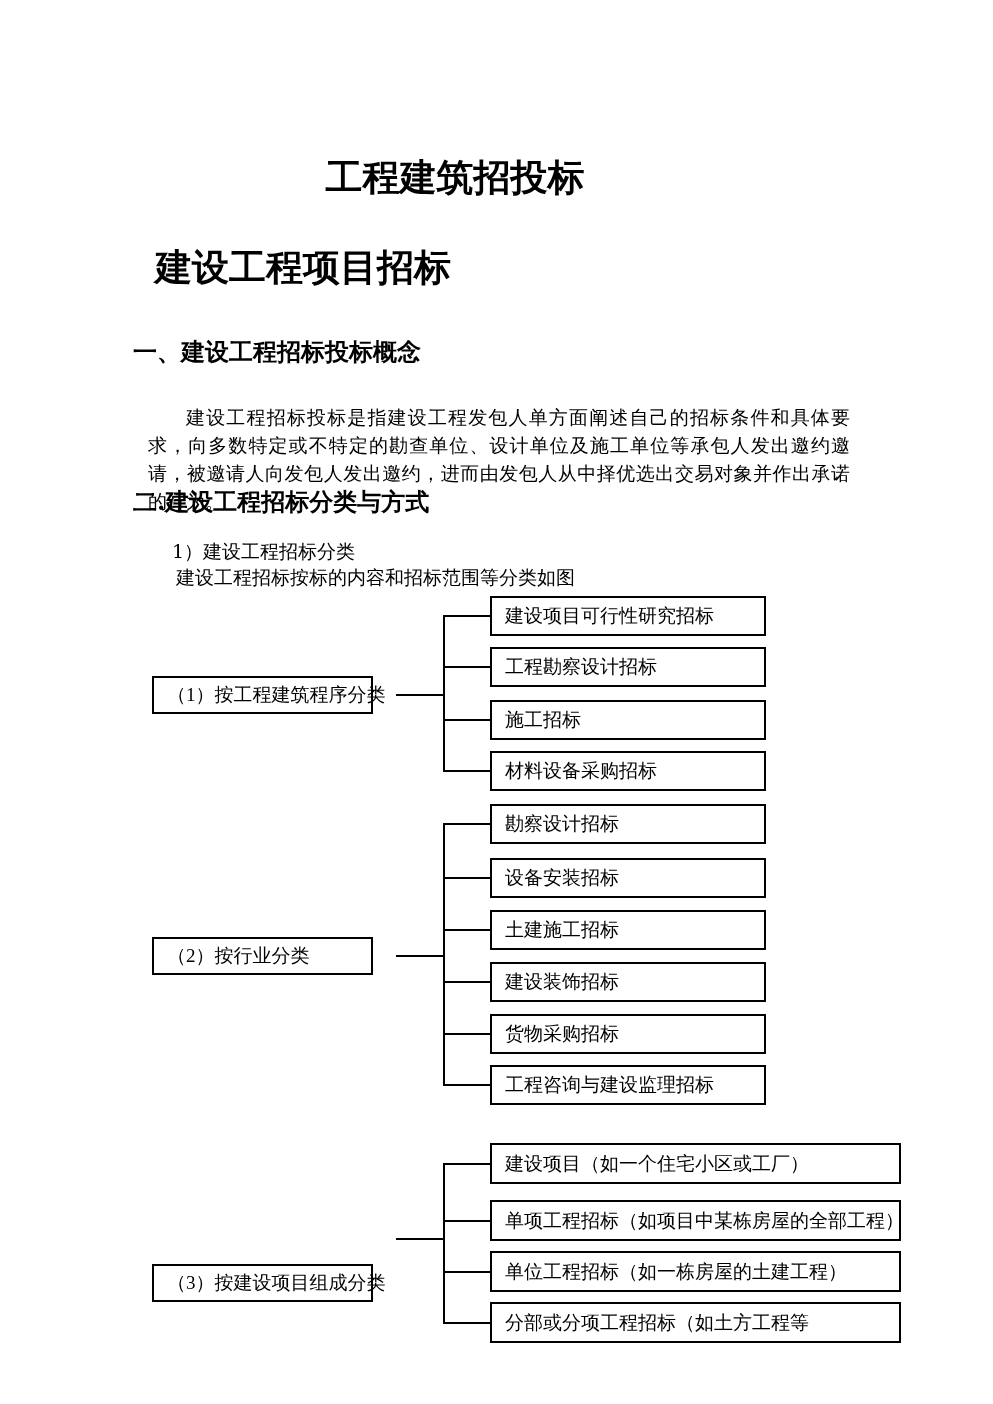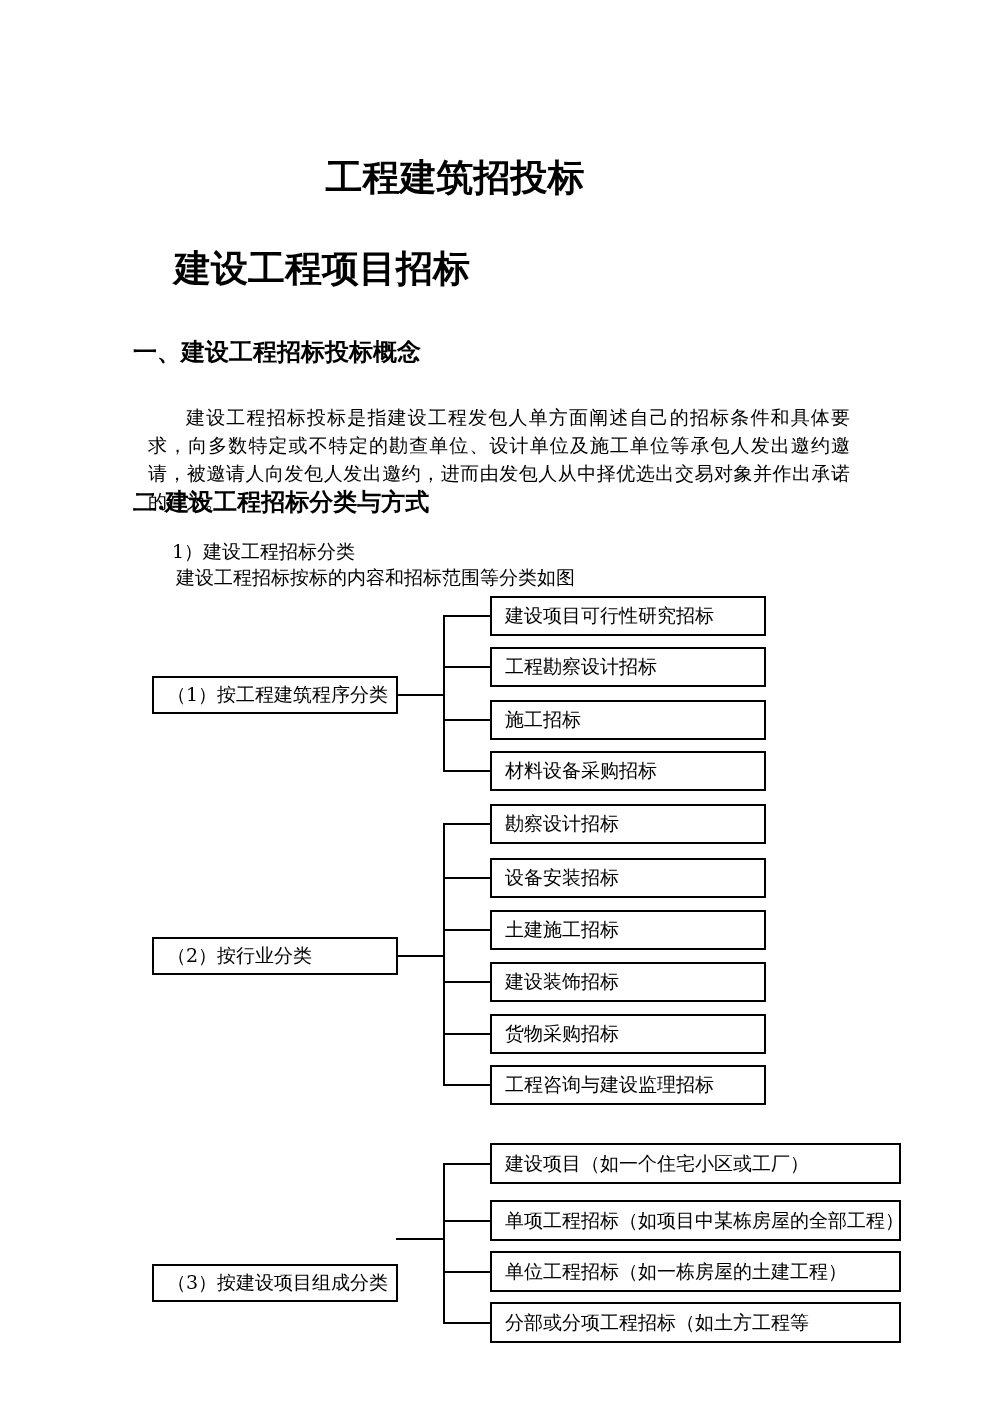--- a/index.html
+++ b/index.html
@@ -11,22 +11,22 @@
     font-family:"DejaVu Serif","Liberation Serif",serif;
     overflow:hidden;
   }
   .doc-title {
     position:absolute; top:157px; left:0; width:910px;
     text-align:center;
     font-size:37px; font-weight:bold; line-height:1.1;
     letter-spacing:0px;
   }
   .doc-subtitle {
-    position:absolute; top:248px; left:174px;
-    font-size:37px; font-weight:bold; line-height:1.1;
+    position:absolute; top:248px; left:155px;
+    font-size:37px; font-weight:bold; line-height:1.1;font-family:Liberation Serif, serif;
   }
   .h-section {
     position:absolute; left:133px;
     font-size:24px; font-weight:bold; line-height:1.1;
   }
   .h1-pos { top:339px; }
   .h2-pos { top:489px; }
   .para {
     position:absolute; top:381px; left:148px; width:702px;
     font-size:19px; line-height:28px;
@@ -39,21 +39,21 @@
   .fc-box {
     position:absolute;
     box-sizing:border-box;
     border:2px solid #000;
     background:#fff;
     font-size:19px;
     display:flex; align-items:center;
     padding-left:13px;
     white-space:nowrap;
   }
-  .fc-label { left:152px; width:246px; height:38px; }
+  .fc-label { left:152px; width:221px; height:38px;font-family:Liberation Serif, serif; }
   .fc-item  { left:490px; width:276px; height:40px; }
   .fc-item-wide { left:490px; width:411px; height:41px; }
   .hline { position:absolute; height:2px; background:#000; }
   .vline { position:absolute; width:2px;  background:#000; left:443px; }
   .lbl-line { left:396px; width:47px; }
   .branch   { left:443px; width:47px; }
 </style>
 </head>
 <body>
 

